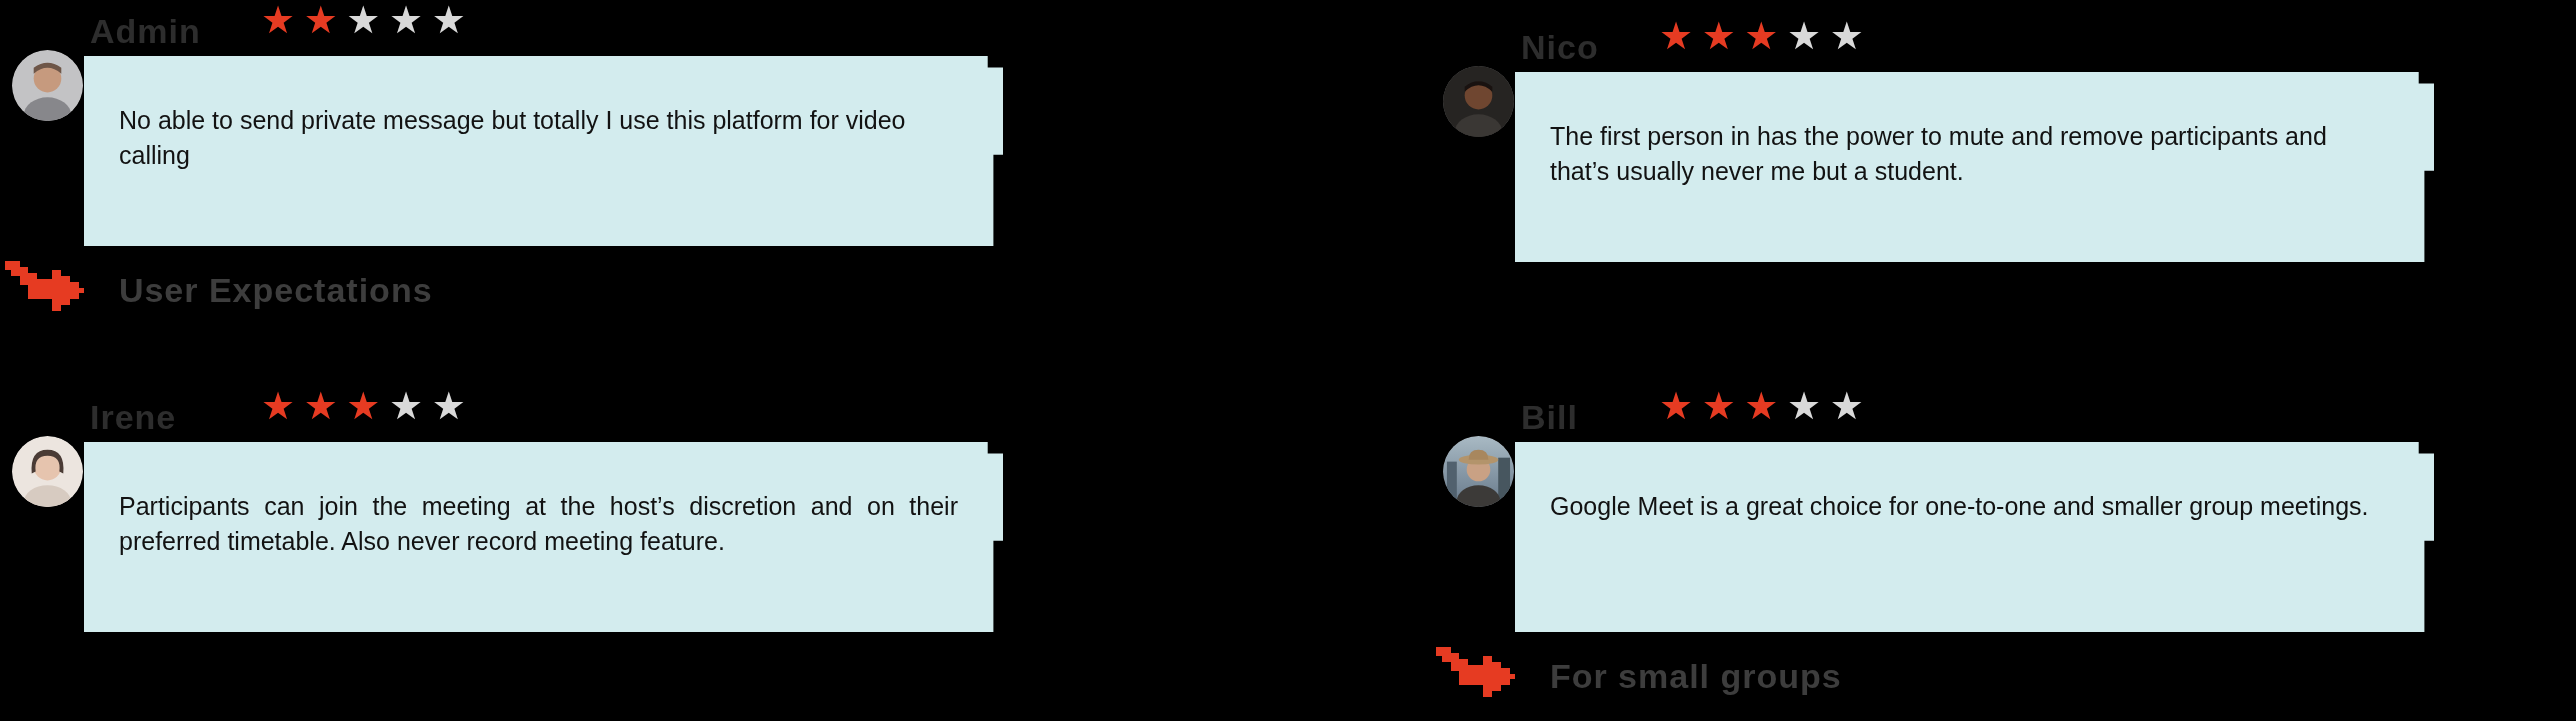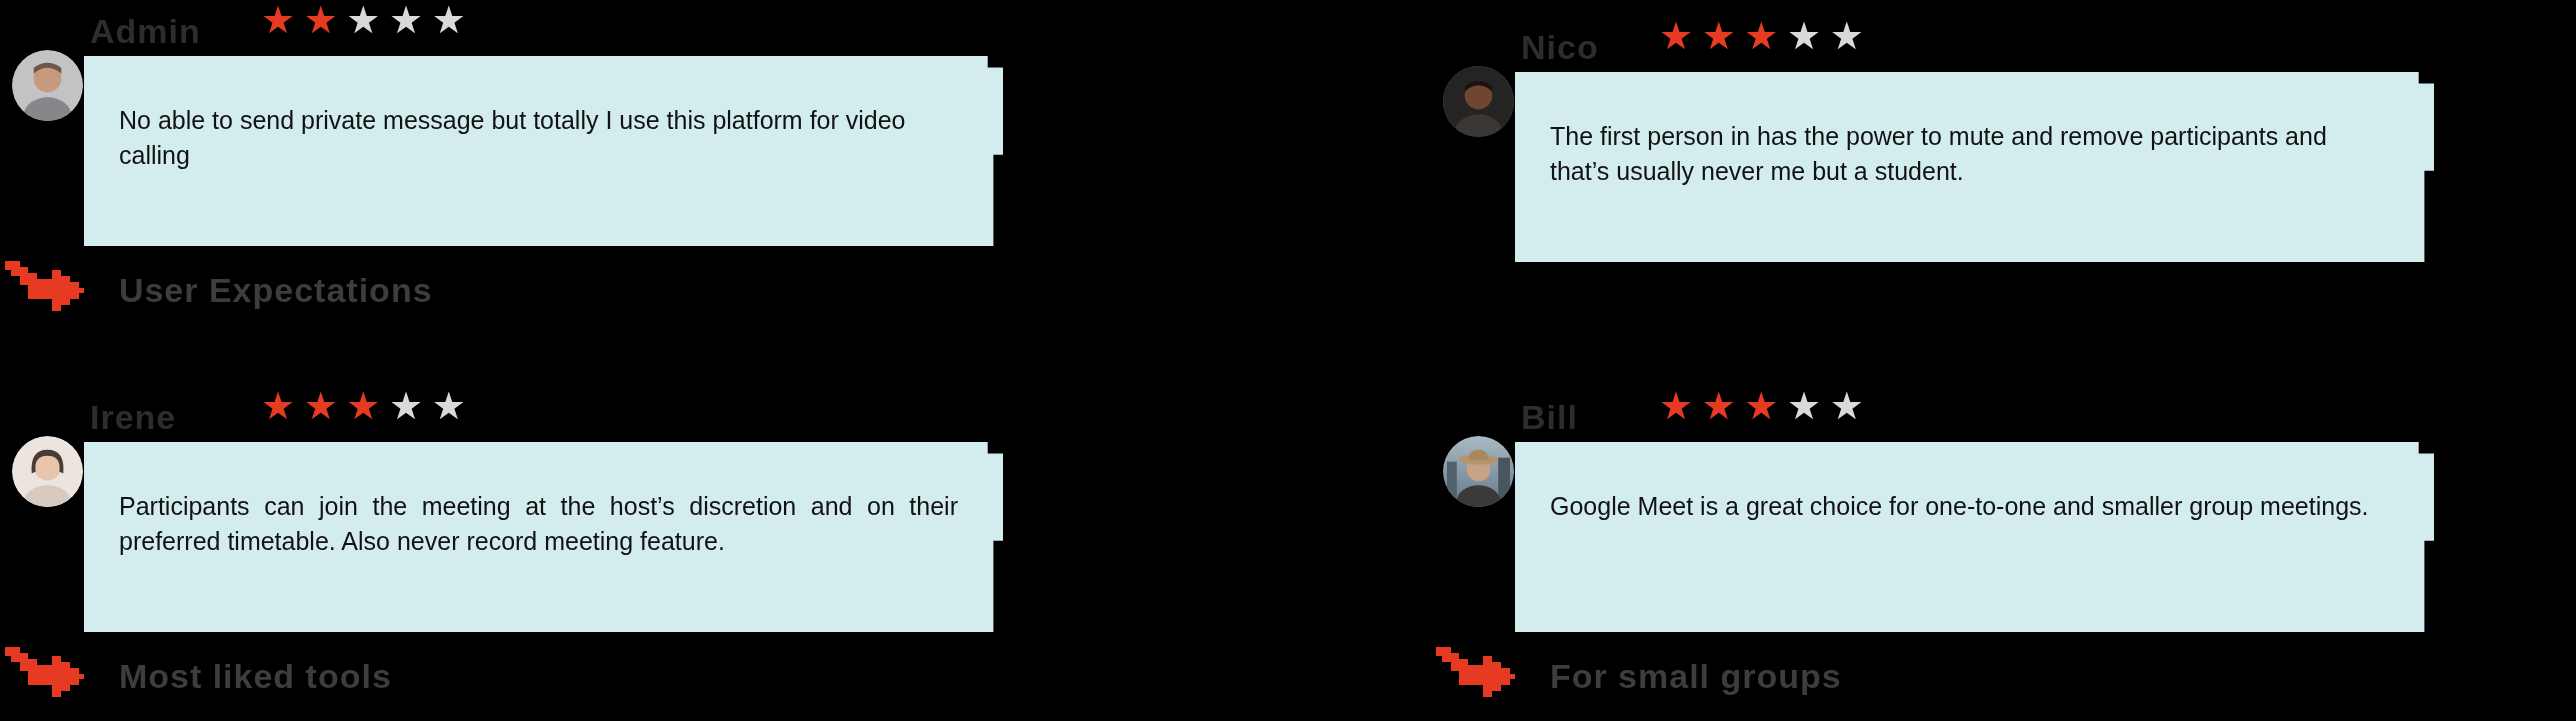--- a/index.html
+++ b/index.html
@@ -133,35 +133,20 @@
     <svg viewBox="0 0 72 72">
       <circle cx="36" cy="36" r="36" fill="#ece5df"></circle>
       <circle cx="36" cy="31" r="14" fill="#e6c4ae"></circle>
       <path d="M20 38 q-2 -24 16 -24 q18 0 16 24 l-4 -2 q2 -16 -12 -16 q-14 0 -12 16 z" fill="#4a3b35"></path>
       <ellipse cx="36" cy="67" rx="24" ry="17" fill="#d7cbc1"></ellipse>
     </svg>
   </div>
   <div class="bubble">
     <p class="review">Participants can join the meeting at the host’s discretion and on their preferred timetable. Also never record meeting feature.</p>
   </div>
-  <div class="footer">
-    <span class="arrow">
-      <svg viewBox="0 0 30 20" shape-rendering="crispEdges" fill="currentColor">
-        <rect x="0" y="0" width="5" height="3"></rect>
-          <rect x="2" y="2" width="6" height="3"></rect>
-        <rect x="5" y="4" width="6" height="4"></rect>
-          <rect x="8" y="6" width="9" height="7"></rect>
-        <rect x="16" y="3" width="3" height="14"></rect>
-          <rect x="19" y="5" width="3" height="10"></rect>
-        <rect x="22" y="7" width="3" height="6"></rect>
-          <rect x="25" y="9" width="2" height="2"></rect>
-      </svg>
-    </span>
-    <span class="label">Most liked tools</span>
-  </div>
 </section>
 
 <section class="card card-4">
   <div class="name">Bill</div>
   <div class="stars"><span class="star filled">★</span><span class="star filled">★</span><span class="star filled">★</span><span class="star empty">★</span><span class="star empty">★</span></div>
   <div class="avatar">
     <svg viewBox="0 0 72 72">
       <defs>
         <linearGradient id="cityg" x1="0" y1="0" x2="0" y2="1">
           <stop offset="0" stop-color="#a9bac4"></stop>

